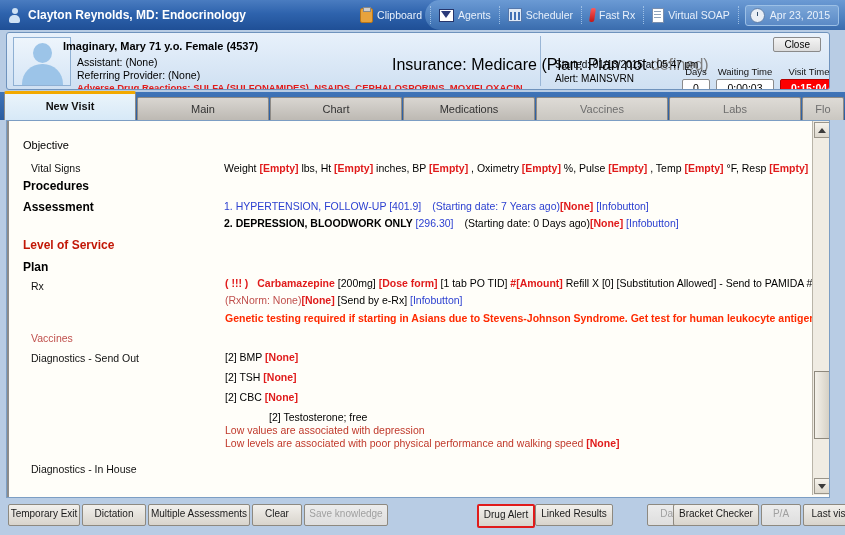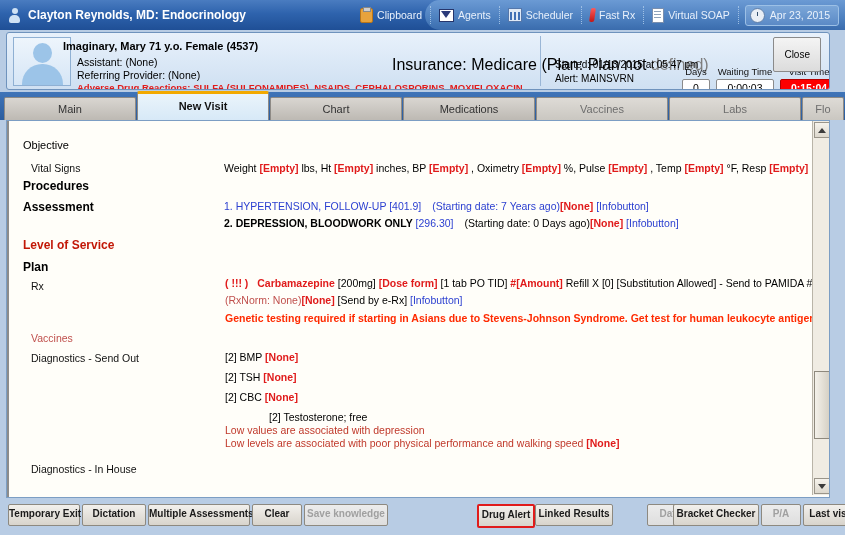--- a/index.html
+++ b/index.html
@@ -91,21 +91,21 @@
   .tmr .box{
     background:#fff;border:1px solid #8b8b8b;border-radius:2px;
     font-size:10.5px;text-align:center;padding:2px 0;min-width:26px;
   }
   .tmr .box.wide{min-width:56px;}
   .tmr .box.alert{background:#fd0000;color:#fff;border-color:#b40000;font-weight:bold;min-width:56px;}
   .closebtn{
     position:absolute;right:8px;top:4px;
     background:linear-gradient(180deg,#f4f4f4,#dcdcdc);
     border:1px solid #8a8a8a;border-radius:2px;
-    font-size:10px;padding:11px 10px;cursor:pointer;
+    font-size:10px;padding:1px 10px;cursor:pointer;
   }
 
   
   .tabstrip{
     position:absolute;left:0;top:92px;width:845px;height:28px;
     background:linear-gradient(180deg,#3f74b8,#2b5d9f);
   }
   .tabs{position:absolute;left:4px;top:4px;display:flex;align-items:flex-end;height:24px;}
   .tab{
     height:22px;line-height:22px;padding:0 0;min-width:128px;text-align:center;
@@ -164,21 +164,21 @@
     background:linear-gradient(90deg,#f4f1ea,#d6d1c5);
     border:1px solid #8e897d;cursor:pointer;
   }
 
   
   .btnbar{position:absolute;left:0;top:500px;width:845px;height:35px;}
   .btn{
     position:absolute;top:4px;height:20px;line-height:18px;text-align:center;
     background:linear-gradient(180deg,#f2f0ec,#d8d4cc);
     border:1px solid #8d8980;border-radius:2px;
-    font-size:10px;color:#1a1a1a;cursor:pointer;white-space:nowrap;font-weight:bold;
+    font-size:10px;color:#1a1a1a;cursor:pointer;white-space:nowrap;
   }
   .btn.disabled{color:#a0a0a0;background:linear-gradient(180deg,#ececec,#dedede);cursor:default;}
   .btn.alertbtn{border:2px solid #e01b1b;}
 </style>
 </head>
 <body>
 
 <div class="app">
 
   <div class="titlebar">
@@ -247,22 +247,22 @@
       <div class="tmr">
         <span class="lbl">Visit Time</span>
         <span class="box alert">0:15:04</span>
       </div>
     </div>
     <button class="closebtn">Close</button>
   </div>
 
   <div class="tabstrip">
     <div class="tabs">
+      <div class="tab active" style="min-width:130px">New Visit</div>
       <div class="tab" style="min-width:130px">Main</div>
-      <div class="tab active" style="min-width:130px">New Visit</div>
       <div class="tab" style="min-width:130px">Chart</div>
       <div class="tab" style="min-width:130px">Medications</div>
       <div class="tab dim" style="min-width:130px">Vaccines</div>
       <div class="tab dim" style="min-width:130px">Labs</div>
       <div class="tab dim" style="min-width:40px">Flo</div>
     </div>
   </div>
 
   <div class="panel">
     <div class="paper">

